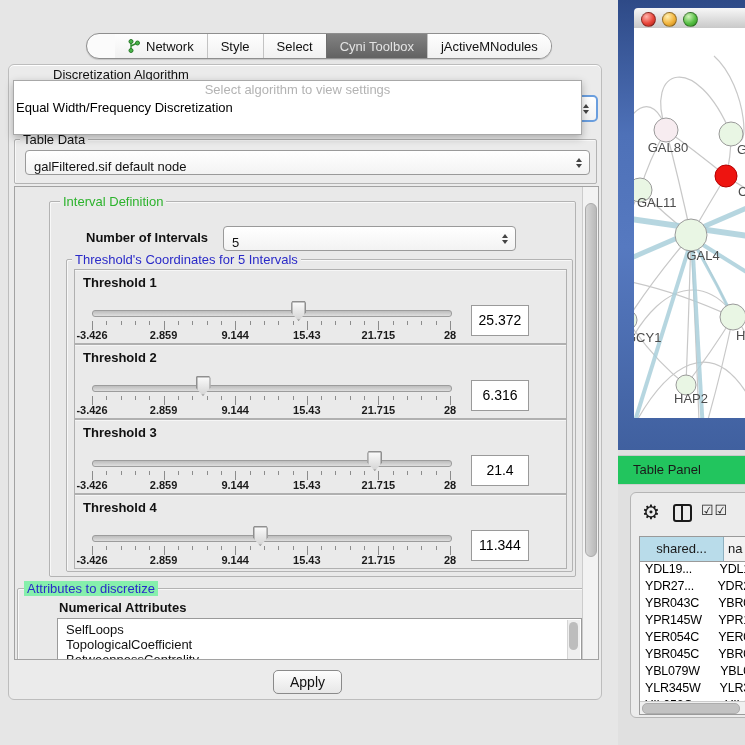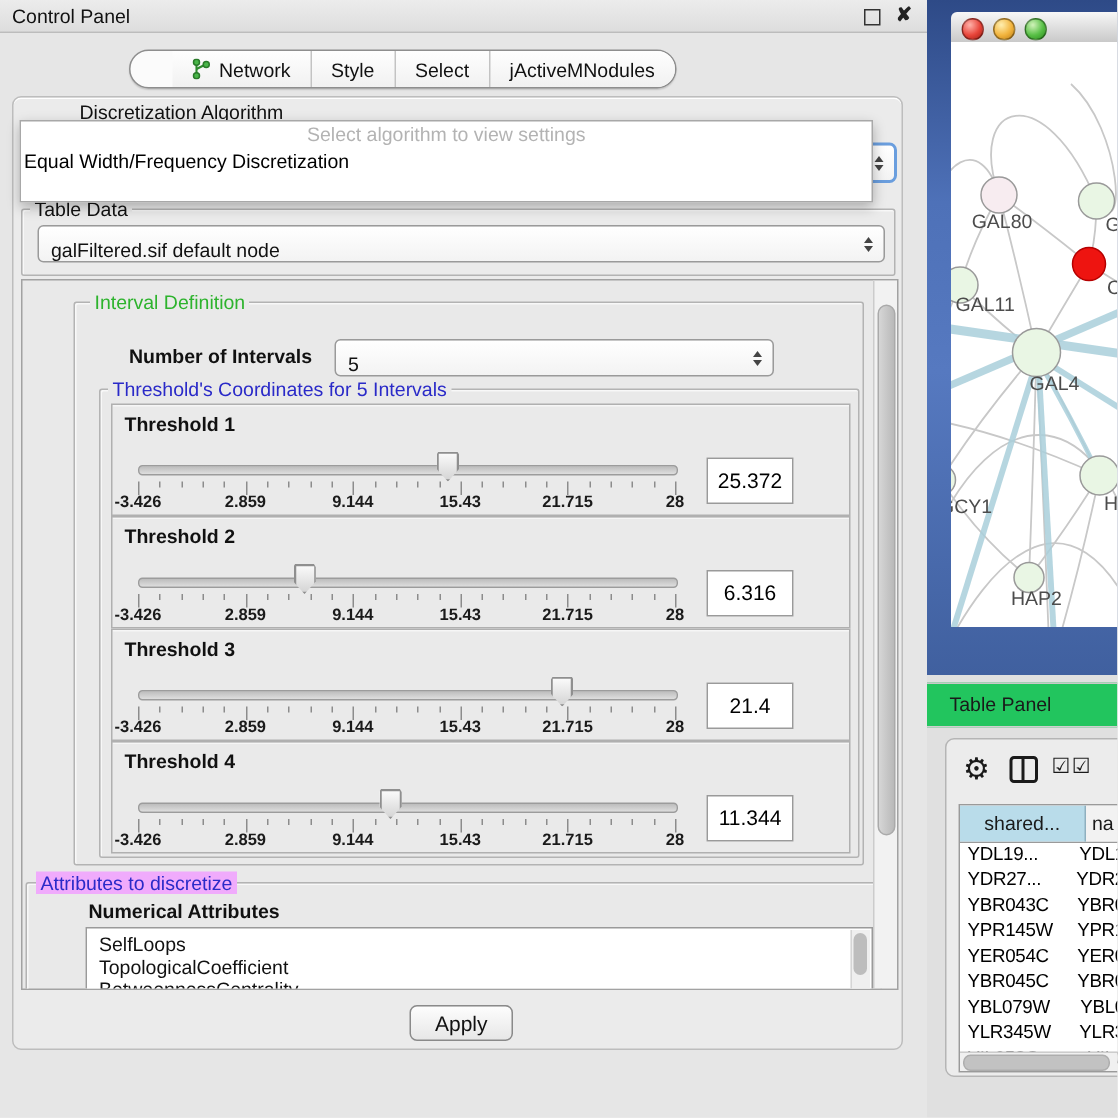--- a/index.html
+++ b/index.html
@@ -99,36 +99,32 @@
   .ntable .r .c1{width:83px;padding-left:5px;box-sizing:border-box;white-space:nowrap;}
   .ntable .r .c2{flex:1;padding-left:4px;white-space:nowrap;}
   .hscroll{position:absolute;left:0;bottom:0;width:100%;height:12px;background:#f0f0f0;border-top:1px solid #ccc;}
   .hscroll .thumb{position:absolute;left:2px;top:1px;width:96px;height:9px;border-radius:5px;background:#c2c2c2;border:1px solid #adadad;}
 </style>
 </head>
 <body>
 
 <div id="stage">
 
-  <div class="titlebar">
-    <span class="wtitle">Control Panel</span>
-    <span class="float-ic"></span>
-    <span class="close-ic">✘</span>
-  </div>
 
   <div class="tabstrip" style="left:86px;top:33px;" id="topTabs">
       <div class="tab"><svg width="12" height="14" viewBox="0 0 12 14">
           <line x1="3" y1="3" x2="3" y2="11" stroke="#2e8b2e" stroke-width="1.4"></line>
           <line x1="3" y1="7" x2="9" y2="4" stroke="#2e8b2e" stroke-width="1.4"></line>
           <circle cx="3" cy="2.5" r="2" fill="#49b649" stroke="#2a7a2a"></circle>
           <circle cx="3" cy="11.5" r="2" fill="#49b649" stroke="#2a7a2a"></circle>
           <circle cx="9.5" cy="4" r="2" fill="#49b649" stroke="#2a7a2a"></circle>
         </svg>Network</div>
       <div class="tab">Style</div>
       <div class="tab">Select</div>
+      <div class="tab sel">Cyni Toolbox</div>
       <div class="tab">jActiveMNodules</div>
     </div>
 
   <div class="outer-panel"></div>
 
   <span class="grouplabel" style="left:22px;top:67px;background:#ebebeb;margin-left:28px;">Discretization Algorithm</span>
   <div class="combo focused" style="left:22px;top:95px;width:564px;height:23px;">
     <span class="stepper">
         <i class="up"></i>
         <i class="dn"></i>
@@ -320,21 +316,21 @@
               <span class="ticklabel" style="left:231.8px;">15.43</span>
               <span class="ticklabel" style="left:303.4px;">21.715</span>
               <span class="ticklabel" style="left:375.0px;">28</span>
               <div class="valuebox">11.344</div>
             </div>
           </div>
       </div>
     </div>
 
     <div class="groupbox" style="left:2px;top:401px;width:569px;height:90px;">
-      <span class="grouplabel t-blue" style="left:6px;top:-8px;background:#f0abfc;">Attributes to discretize</span>
+      <span class="grouplabel t-blue" style="left:6px;top:-8px;background:#86efac;">Attributes to discretize</span>
       <span style="position:absolute;left:41px;top:11px;font-size:13px;font-weight:bold;color:#111;">Numerical Attributes</span>
       <div class="attrlist" style="left:39px;top:29px;width:523px;height:58px;">
         <div id="attrItems" style="padding-top:3px;">
             <div class="li">SelfLoops</div>
             <div class="li">TopologicalCoefficient</div>
             <div class="li">BetweennessCentrality</div>
           </div>
         <div class="attr-scroll">
             <div class="thumb"></div>
           </div>

